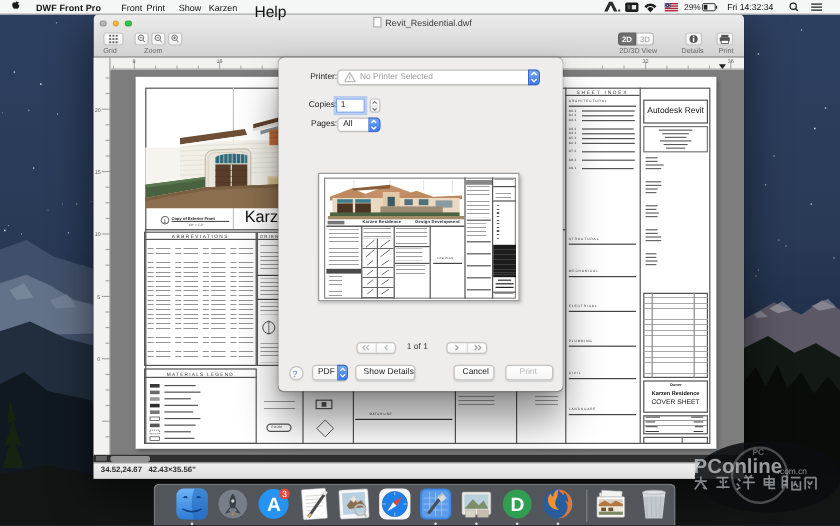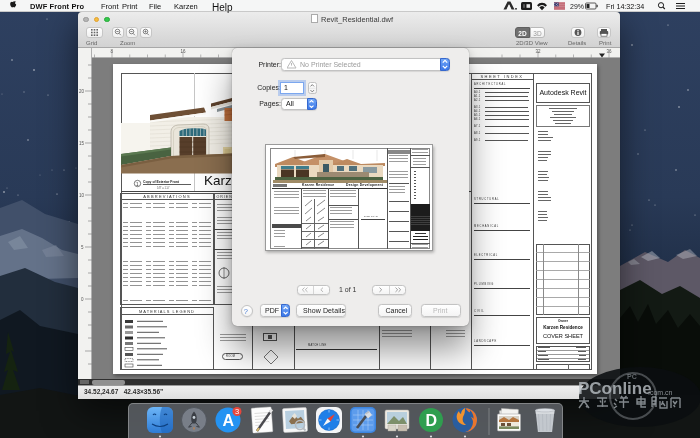--- a/index.html
+++ b/index.html
@@ -80,23 +80,23 @@
 
 <div class="abs" id="menubar" style="left:0;top:0;width:700px;height:12px;background:#f5f6f6;z-index:60;border-bottom:1px solid #c9c9c9;">
   <svg class="abs" width="700" height="12" style="left:0;top:0">
 
     <path d="M15.2 2.6c-.5 0-1 .3-1.3.3-.3 0-.8-.3-1.3-.3-1 0-1.9.8-1.9 2.3 0 1.7 1.2 3.5 2 3.5.4 0 .7-.3 1.2-.3.5 0 .7.3 1.2.3.8 0 1.9-1.8 1.9-3 0 0-1.1-.4-1.1-1.5 0-.9.8-1.3.8-1.3-.4-.6-1-.8-1.5 0z" fill="#1a1a1a" transform="translate(0,-0.6) scale(0.95)"></path>
     <rect x="13.4" y="1.2" width="1" height="1.4" fill="#1a1a1a" transform="rotate(18 14 2)"></rect>
   </svg>
   <span class="abs" style="left:30px;top:1.5px;font-size:7.5px;font-weight:bold;color:#111;letter-spacing:0.1px;">DWF Front Pro</span>
   <span class="abs" style="left:101px;top:1.5px;font-size:7.5px;color:#111;">Front</span>
   <span class="abs" style="left:122px;top:1.5px;font-size:7.5px;color:#111;">Print</span>
-  <span class="abs" style="left:149px;top:1.5px;font-size:7.5px;color:#111;">File</span>
+  <span class="abs" style="left:149px;top:1.5px;font-size:7.5px;color:#111;">Show</span>
   <span class="abs" style="left:174px;top:1.5px;font-size:7.5px;color:#111;">Karzen</span>
-  <span class="abs" style="left:212px;top:1.5px;font-size:10px;color:#111;">Help</span>
+  <span class="abs" style="left:212px;top:1.5px;font-size:13px;color:#111;">Help</span>
 
   <svg class="abs" width="200" height="12" style="left:500px;top:0">
 
     <path d="M3.5 9.5 L7.6 1.5 L10.4 1.5 L14.5 9.5 L11.6 9.5 L9 4.3 L6.4 9.5 Z" fill="#2b2b2b"></path>
     <path d="M7.4 7.8 L10.6 7.8 L9 4.6 Z" fill="#f5f6f6"></path>
     <rect x="15.2" y="8" width="1.6" height="1.6" fill="#2b2b2b"></rect>
 
     <rect x="21" y="2" width="11" height="8" rx="1.5" fill="#1c1c1c"></rect>
     <rect x="26.5" y="4.2" width="3.6" height="3.6" fill="#e8e8e8"></rect>
     <rect x="23" y="4.2" width="2" height="3.6" fill="#555"></rect>

